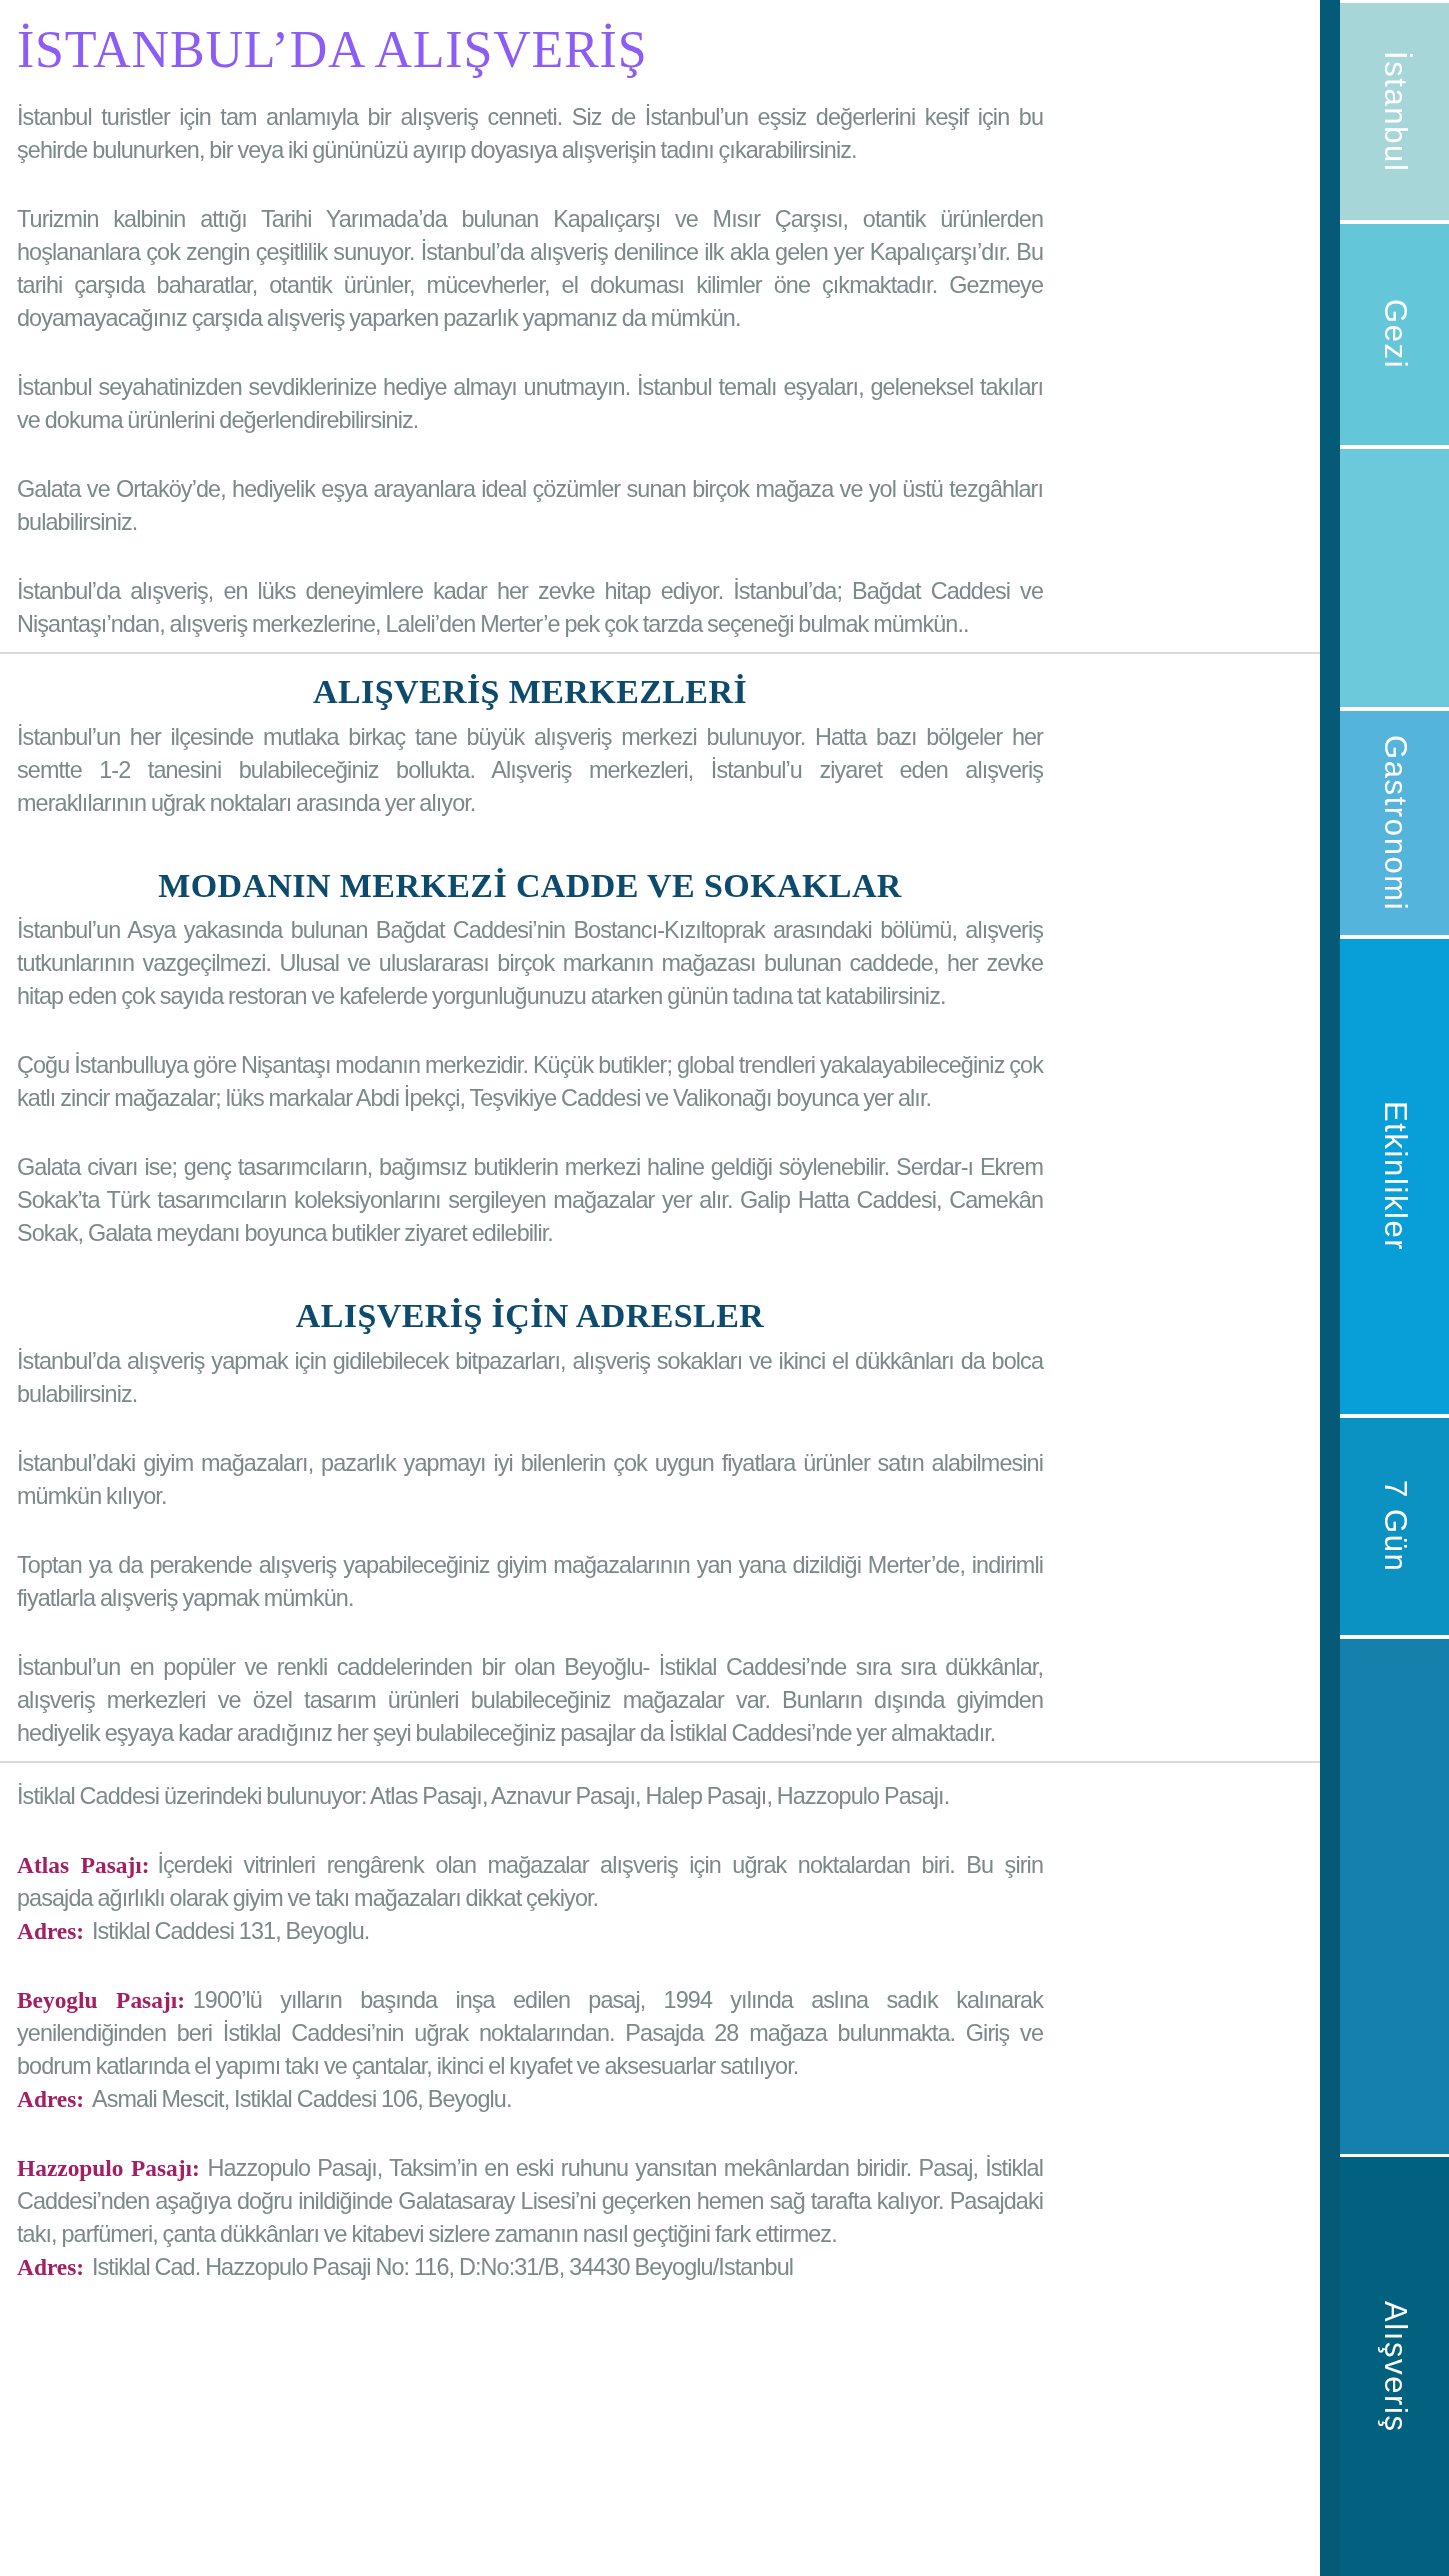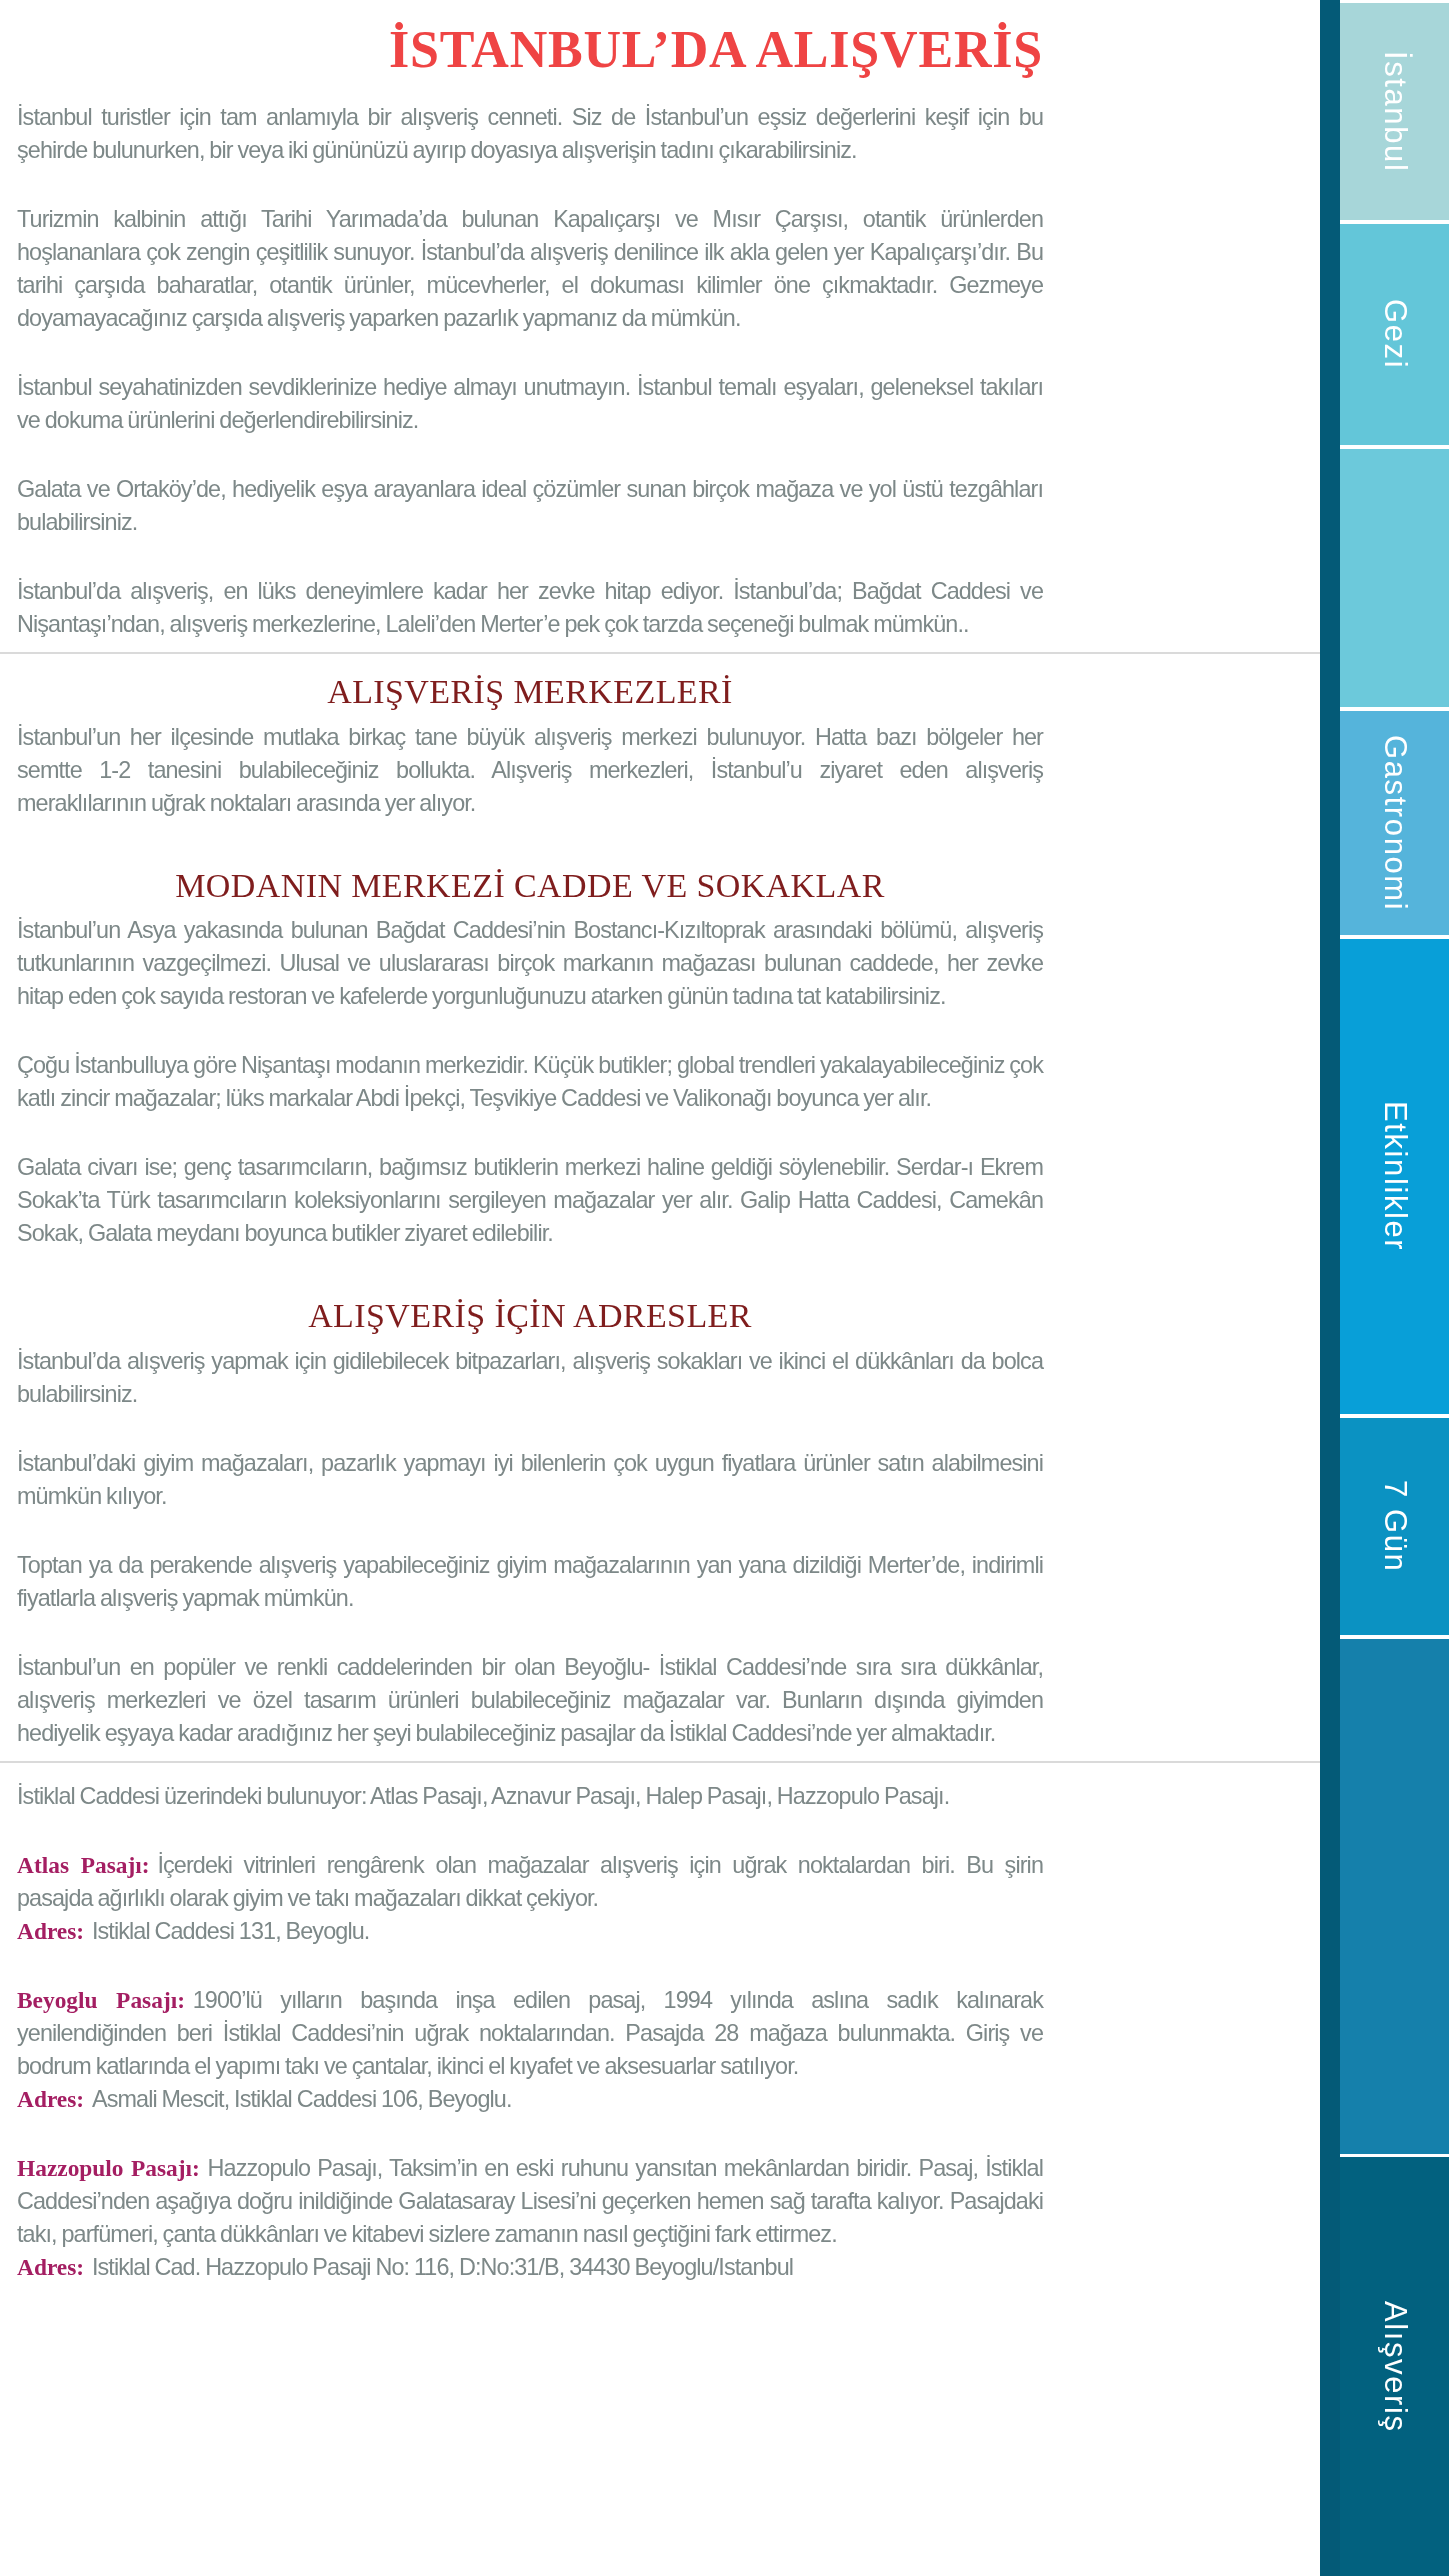--- a/index.html
+++ b/index.html
@@ -4,37 +4,37 @@
 <style>
   html,body{margin:0;padding:0;}
   body{
     width:1450px;height:2576px;position:relative;background:#ffffff;overflow:hidden;
     font-family:"Liberation Sans",sans-serif;
   }
   .content{
     position:absolute;left:17px;top:20.3px;width:1026px;
   }
   .page-title{
-    font-family:"Liberation Serif",serif;font-weight:bold;
-    font-size:52px;line-height:59px;color:#ef4444;text-align:right;
+    font-family:"Liberation Serif",serif;font-weight:normal;
+    font-size:52px;line-height:59px;color:#8b5cf6;text-align:left;
     letter-spacing:0.8px;margin:0 0 22px 0;
   }
   .body-text{
     font-size:23.4px;line-height:33px;color:#7d8888;text-align:justify;
     letter-spacing:-0.9px;word-spacing:-0.8px;margin:0 0 36px 0;
   }
   .body-text.tight{margin-bottom:11px;}
   .body-text.no-gap{margin-bottom:0;}
   .divider{
     position:relative;left:-17px;width:1320px;height:1.6px;background:#dadada;
     margin:0 0 17px 0;
   }
   .section-heading{
-    font-family:"Liberation Serif",serif;font-weight:normal;
-    font-size:34px;line-height:42px;color:#7f1d1d;text-align:center;
+    font-family:"Liberation Serif",serif;font-weight:bold;
+    font-size:34px;line-height:42px;color:#0c4a6e;text-align:center;
     margin:45px 0 7.8px 0;letter-spacing:0.4px;
   }
   .section-heading.first{margin-top:4.7px;}
   .plabel{
     font-family:"Liberation Serif",serif;font-weight:bold;color:#a41e62;
     letter-spacing:0;margin-right:7.8px;
   }
   
   .sidebar-strip{
     position:absolute;left:1320px;top:0;width:20.3px;height:2576px;background:#045a77;

